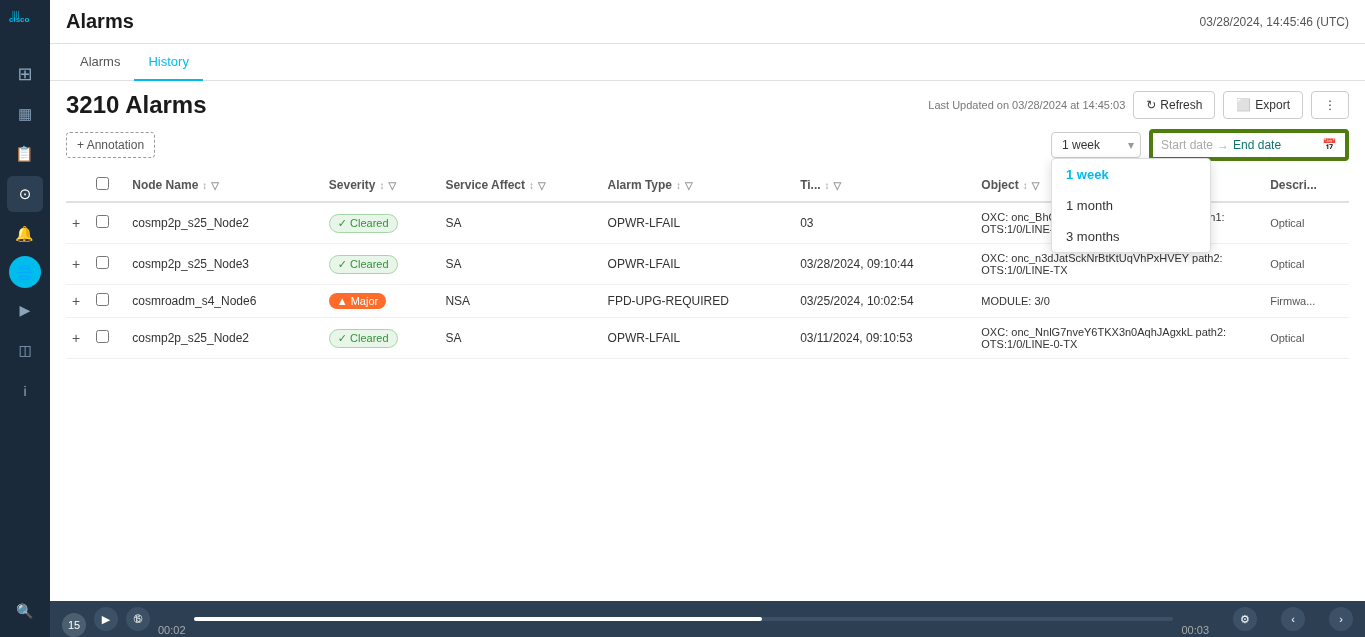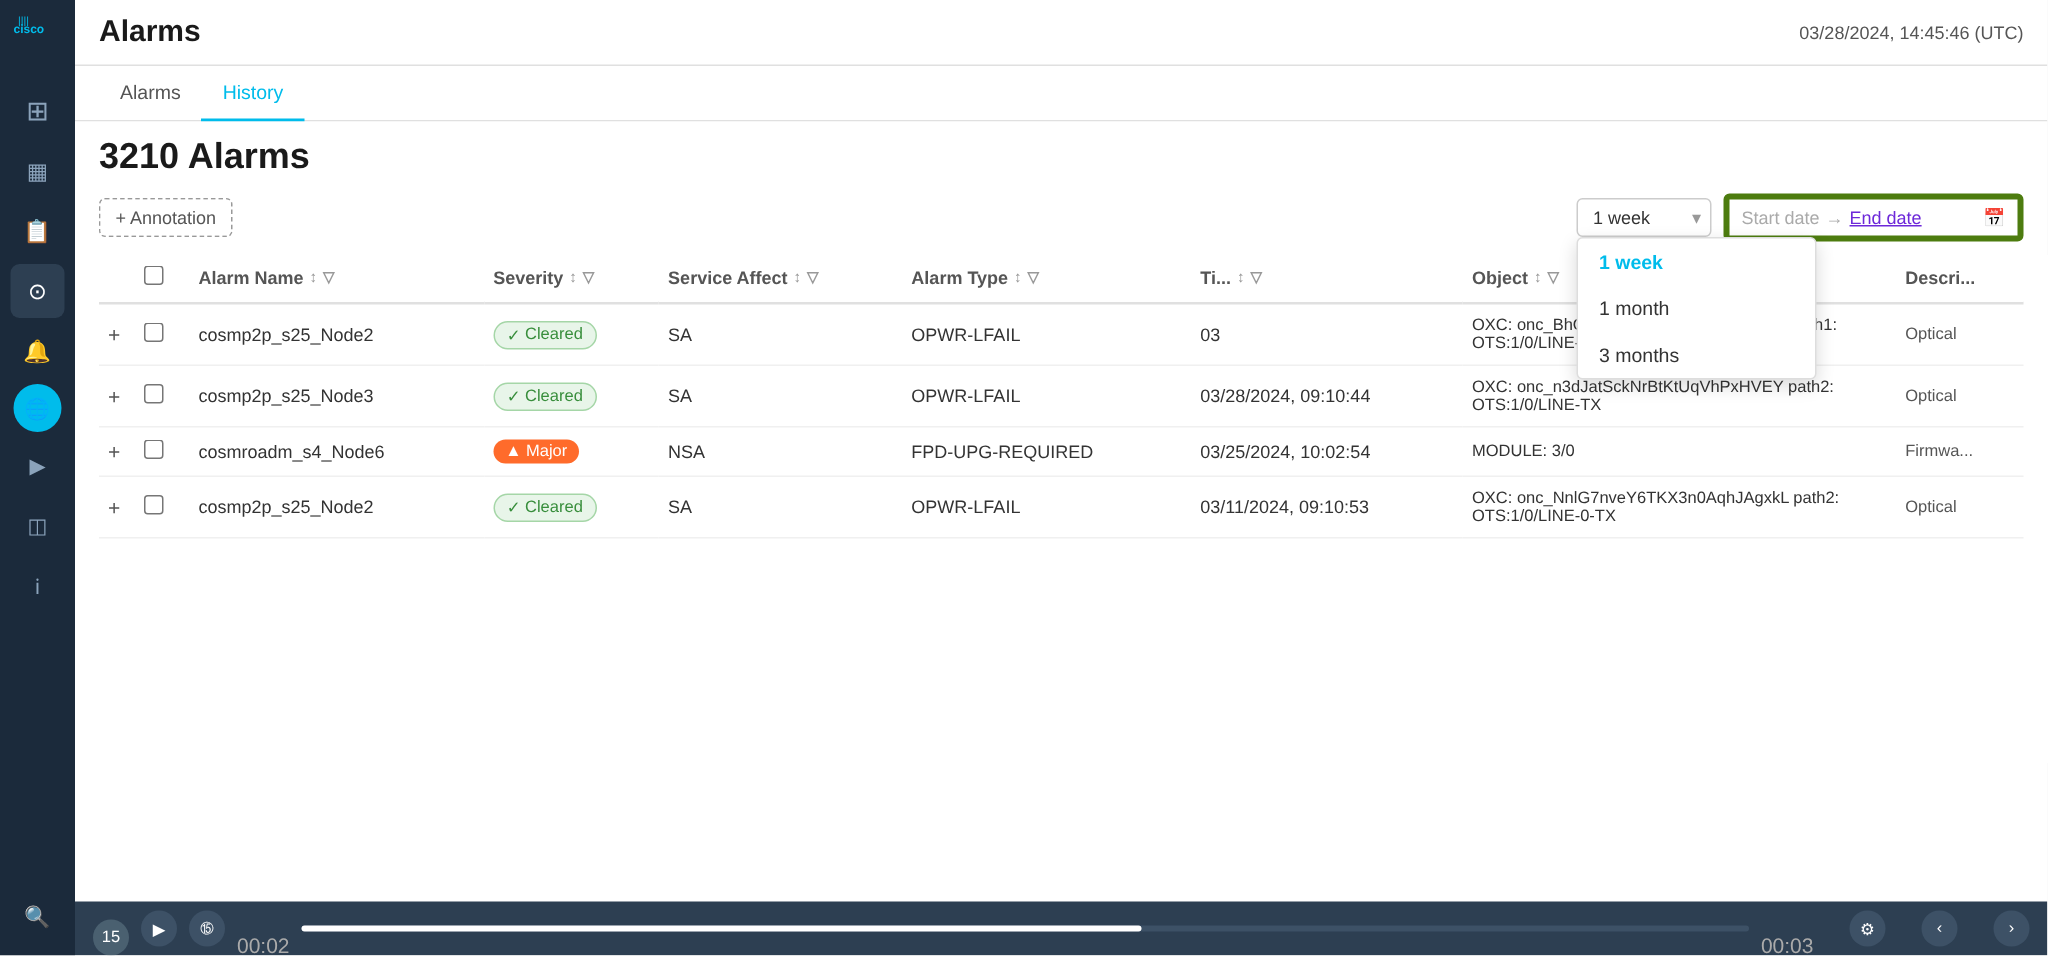--- a/index.html
+++ b/index.html
@@ -290,21 +290,21 @@
       background: #3d5166;
       border-radius: 2px;
     }
     .progress-bar-fill {
       height: 100%;
       background: #fff;
       border-radius: 2px;
       width: 58%;
     }
     .time-text {
-      font-size: 14px;
+      font-size: 11px;
       color: #aaa;
       margin-top: 21px;
     }
     .bottom-right {
       display: flex;
       align-items: center;
       gap: 24px;
     }
     .time-select-wrapper {
       position: relative;
@@ -340,20 +340,34 @@
     <div class="header-timestamp">03/28/2024, 14:45:46 (UTC)</div>
   </div>
 
   <div class="tabs">
     <div class="tab">Alarms</div>
     <div class="tab active">History</div>
   </div>
 
   <div class="toolbar">
     <div class="alarm-count">3210 Alarms</div>
+    <div class="toolbar-right">
+      <span class="last-updated">Last Updated on 03/28/2024 at 14:45:03</span>
+      <button class="btn">
+        <span>↻</span>
+        <span>Refresh</span>
+      </button>
+      <button class="btn">
+        <span>⬜</span>
+        <span>Export</span>
+      </button>
+      <button class="btn">
+        <span>⋮</span>
+      </button>
+    </div>
   </div>
 
   <div class="filter-row">
     <button class="annotation-btn">
       <span>+ Annotation</span>
     </button>
 
     <div style="margin-left:auto; display:flex; align-items:center; gap:8px; position:relative;">
 
       <div class="time-select-wrapper">
@@ -365,35 +379,35 @@
         <div class="time-dropdown">
           <div class="dropdown-item selected">1 week</div>
           <div class="dropdown-item">1 month</div>
           <div class="dropdown-item">3 months</div>
         </div>
       </div>
 
       <div class="date-range-input">
         <span style="color:#aaa;">Start date</span>
         <span style="color:#aaa;">→</span>
-        <span style="color:#6d28d9;text-decoration:underline;">End date</span>
+        <span style="color:#0f766e;">End date</span>
         <span style="margin-left:auto;color:#aaa;">📅</span>
       </div>
     </div>
   </div>
 
   <div class="table-container">
     <table>
       <thead>
         <tr>
           <th style="width:20px;"></th>
           <th><input type="checkbox" style=""></th>
           <th>
             <div class="th-inner">
-              <span>Alarm Name</span>
+              <span>Node Name</span>
               <span class="sort-icon">↕</span>
               <span class="filter-icon">▽</span>
             </div>
           </th>
           <th>
             <div class="th-inner">
               <span>Severity</span>
               <span class="sort-icon">↕</span>
               <span class="filter-icon">▽</span>
             </div>

